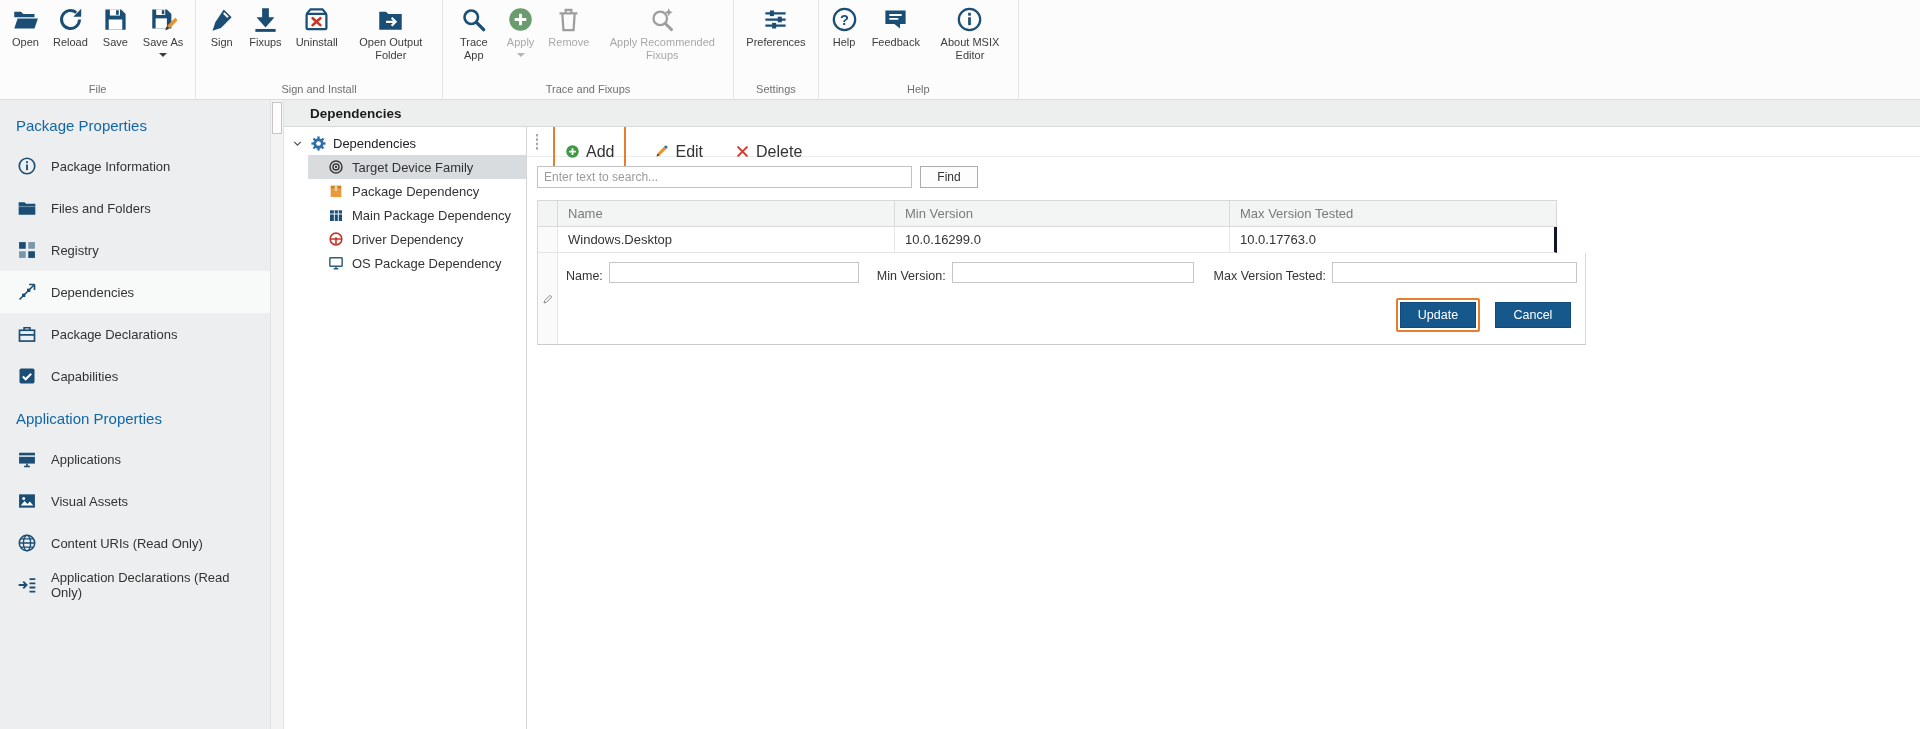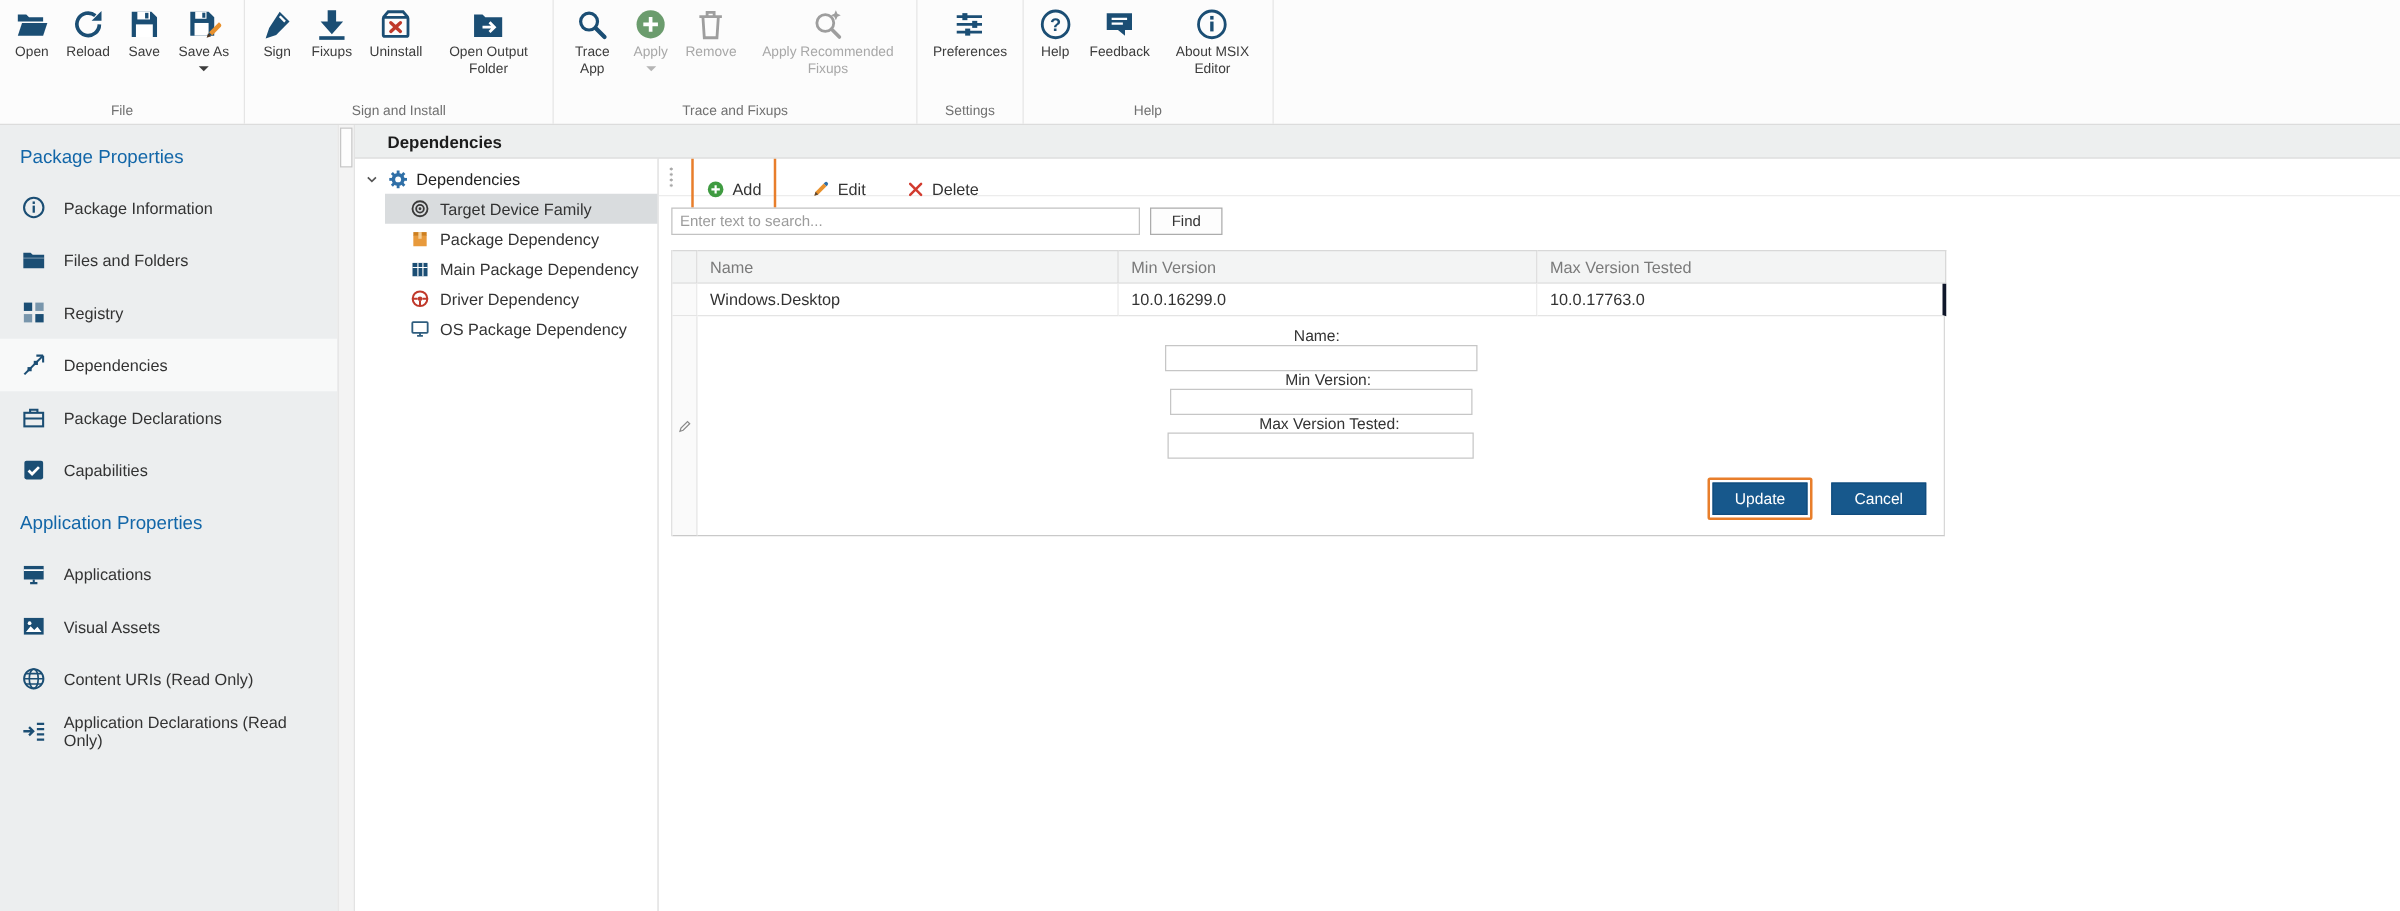--- a/index.html
+++ b/index.html
@@ -50,21 +50,21 @@
   .troot svg.gear-svg { width:17px; height:17px; }
   .texp { width:13px; height:13px; flex:none; cursor:pointer; }
   .tchild { height:24px; display:flex; align-items:center; gap:8px; margin-left:24px; padding-left:20px; font-size:13px; color:#333; cursor:pointer; }
   .tchild svg { width:16px; height:16px; flex:none; }
   .tchild.selected { background:#D9DCDE; }
 
   
   .main { flex:1; background:#fff; min-width:0; display:flex; flex-direction:column; overflow:hidden; }
   .mtoolbar { height:30px; flex:none; display:flex; align-items:center; gap:24px; padding-left:8px; border-bottom:1px solid #ECECEC; }
   .grip { width:4px; height:17px; margin-right:-10px; background-image:radial-gradient(circle,#A8A8A8 1px,transparent 1.3px); background-size:4px 4.4px; }
-  .tbtn { display:flex; align-items:center; gap:6px; font-size:13px; color:#333; cursor:pointer; padding:16px 4px;margin-top:20px; }
+  .tbtn { display:flex; align-items:center; gap:6px; font-size:16px; color:#333; cursor:pointer; padding:16px 4px;margin-top:20px; }
   .tbtn svg { width:15px; height:15px; flex:none; }
   .annot-box { border:2px solid #E87E2B; border-radius:2px; padding:1px 6px; display:inline-flex; }
 
   .msearch { display:flex; align-items:center; gap:8px; padding:9px 0 12px 10px; }
   .search-input { width:375px; height:22px; border:1px solid #C2C2C2; padding:0 6px; font-size:12px; color:#333; font-family:inherit; }
   .search-input::placeholder { color:#9B9B9B; }
   .find-btn { width:58px; height:22px; background:#FDFDFD; border:1px solid #ACACAC; font-size:12px; color:#333; font-family:inherit; cursor:pointer; }
 
   
   .grid { margin-left:10px; width:1019px; border-left:1px solid #D8D8D8; font-size:13px; }
@@ -74,21 +74,21 @@
   .gdata .gcell { background:#fff; color:#333; height:26px; border-right:1px solid #E6E6E6; border-bottom:1px solid #E4E4E4; }
   .gdata .gcell:last-child { border-right:3px solid #0f172a; }
   .cg { width:20px; flex:none; padding:0; justify-content:center; }
   .c1 { width:337px; flex:none; } .c2 { width:335px; flex:none; } .c3 { width:327px; flex:none; }
   .gdata .cg { background:#FAFAFA; }
 
   
   .erow { display:flex; }
   .egutter { width:20px; flex:none; background:#FAFAFA; border-right:1px solid #E6E6E6; border-bottom:1px solid #C9C9C9; border-left:0; display:flex; align-items:center; justify-content:center; }
   .editor { flex:1; border-right:1px solid #D8D8D8; border-bottom:1px solid #C9C9C9; padding:9px 8px 12px 8px; }
-  .eform { display:flex; align-items:center;flex-direction:column; }
+  .eform { display:flex; align-items:flex-end; }
   .eform label { font-size:12.5px; color:#333; margin-right:6px; white-space:nowrap; }
   .eform input { height:21px; border:1px solid #C6C6C6; font-size:12px; font-family:inherit; padding:0 5px; }
   .in-name { width:250px; } .in-min { width:242px; } .in-max { width:245px; }
   .gap18 { margin-left:18px; } .gap20 { margin-left:20px; }
   .ebuttons { display:flex; justify-content:flex-end; align-items:center; gap:15px; margin-top:15px; padding-right:6px; }
   .btn-blue { min-width:76px; height:26px; background:#17588C; color:#fff; border:1px solid #114C7E; font-size:12.5px; font-family:inherit; cursor:pointer; }
   .update-annot { border:2px solid #E87E2B; border-radius:2px; padding:2px; display:inline-flex; }
 </style>
 </head>
 <body>

